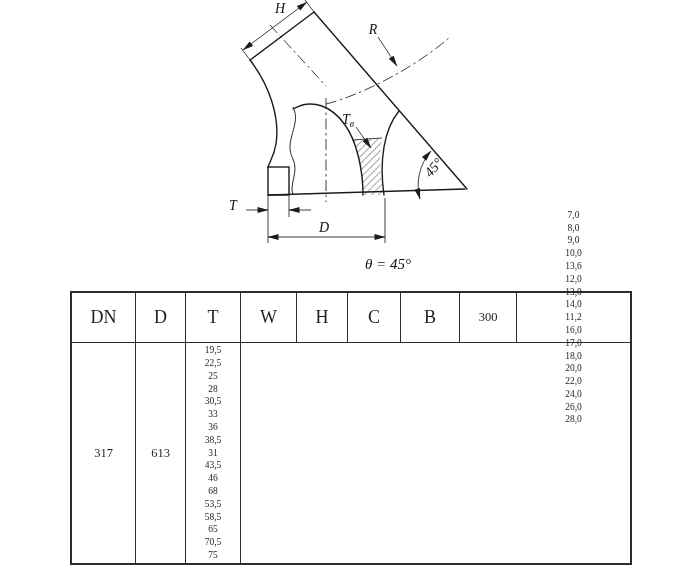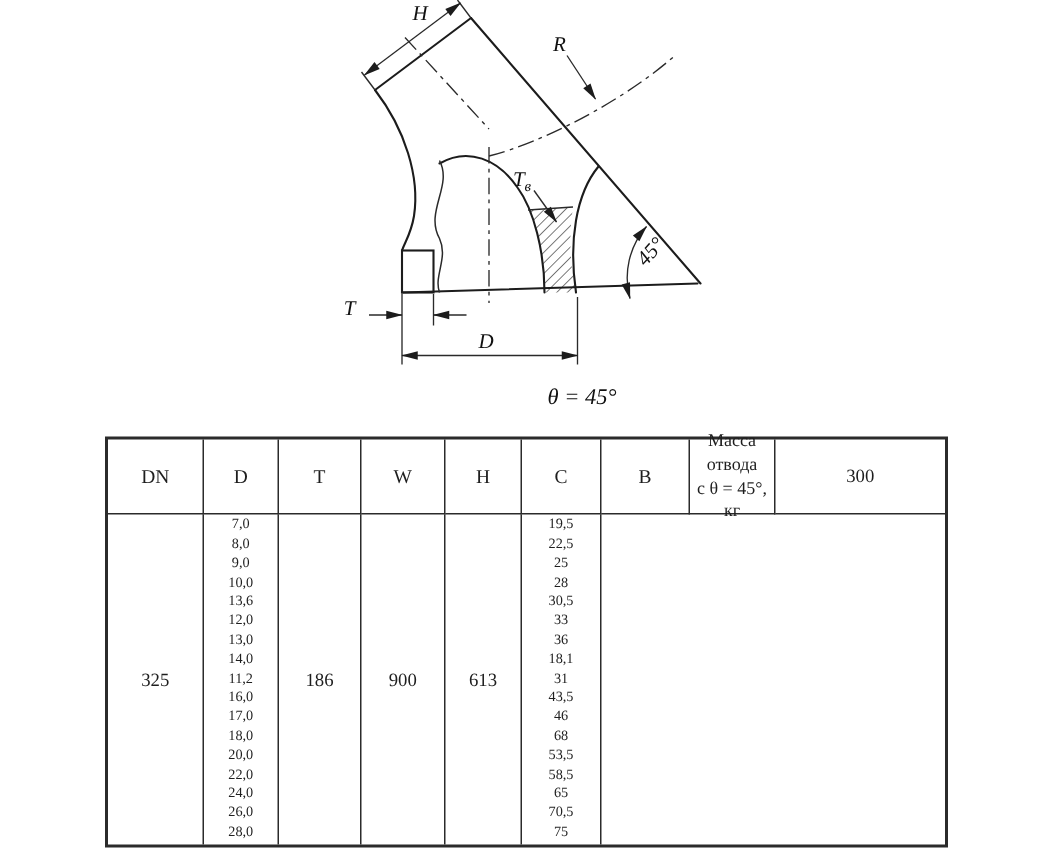--- a/index.html
+++ b/index.html
@@ -25,21 +25,21 @@
     grid-template-columns:64px 50px 55px 56px 51px 53px 59px 57px 1fr;
     grid-template-rows:50px 1fr;
   }
   .cell {
     border-right:1px solid #2b2b2b; border-bottom:1px solid #2b2b2b;
     display:flex; align-items:center; justify-content:center;
     text-align:center;
   }
   .cell:nth-child(9n) { border-right:none; }
   .cell:nth-child(n+10) { border-bottom:none; }
-  .head { font-size:13px; }
+  .head { font-size:18px; }
   .mass-head { font-size:12px; line-height:1.3; white-space:pre-line; padding:0 2px; }
   .val { font-size:12.5px; }
   .stack { flex-direction:column; font-size:9.5px; line-height:12.8px; }
   .mass div { font-weight:normal; }
 </style>
 </head>
 <body>
 
 <svg class="diagram" width="700" height="286" viewBox="0 0 700 286" xmlns="http://www.w3.org/2000/svg">
   <defs>
@@ -111,56 +111,52 @@
 </svg>
 
 <div class="spec-table">
   <div class="cell head">DN</div>
   <div class="cell head">D</div>
   <div class="cell head">T</div>
   <div class="cell head">W</div>
   <div class="cell head">H</div>
   <div class="cell head">C</div>
   <div class="cell head">B</div>
-  <div class="cell head mass-head">Масса отвода
-с θ = 45°, кг</div>
 
   <div class="cell val">300</div>
-  <div class="cell val">325</div>
   <div class="cell stack">
       <div>7,0</div>
       <div>8,0</div>
       <div>9,0</div>
       <div>10,0</div>
       <div>13,6</div>
       <div>12,0</div>
       <div>13,0</div>
       <div>14,0</div>
       <div>11,2</div>
       <div>16,0</div>
       <div>17,0</div>
       <div>18,0</div>
       <div>20,0</div>
       <div>22,0</div>
       <div>24,0</div>
       <div>26,0</div>
       <div>28,0</div>
     </div>
-  <div class="cell val">186</div>
-  <div class="cell val">900</div>
+  <div class="cell val">317</div>
   <div class="cell val">613</div>
   <div class="cell stack mass">
       <div>19,5</div>
       <div>22,5</div>
       <div>25</div>
       <div>28</div>
       <div>30,5</div>
       <div>33</div>
       <div>36</div>
-      <div>18,1</div>
+      <div>38,5</div>
       <div>31</div>
       <div>43,5</div>
       <div>46</div>
       <div>68</div>
       <div>53,5</div>
       <div>58,5</div>
       <div>65</div>
       <div>70,5</div>
       <div>75</div>
     </div>

